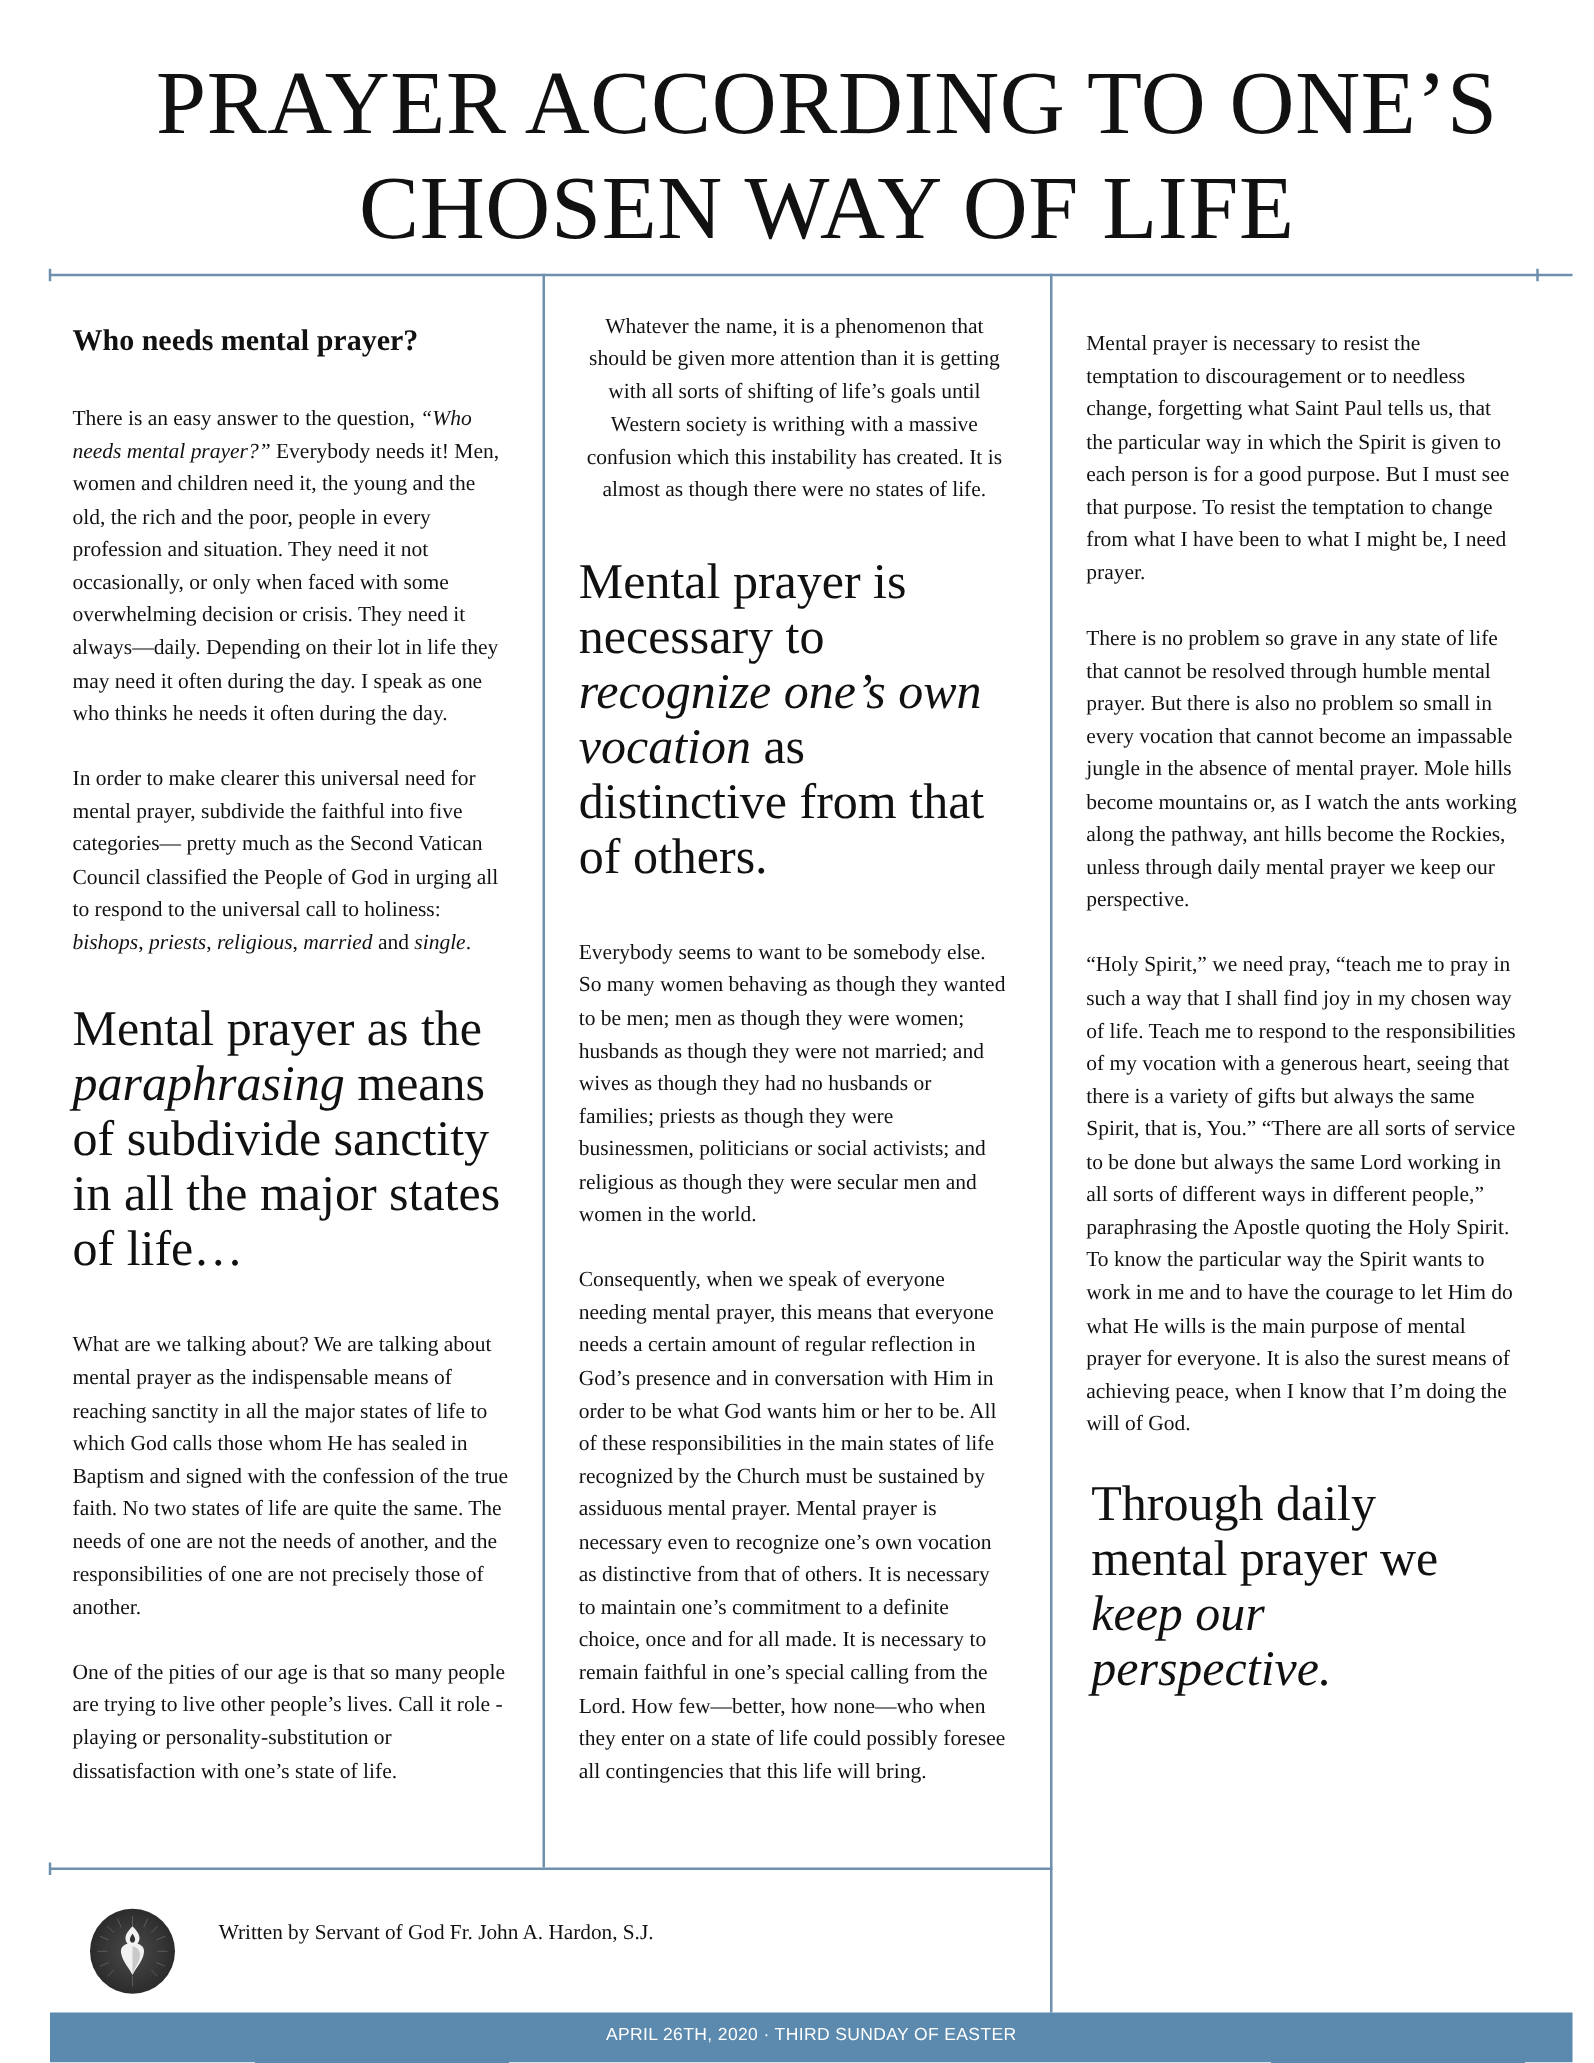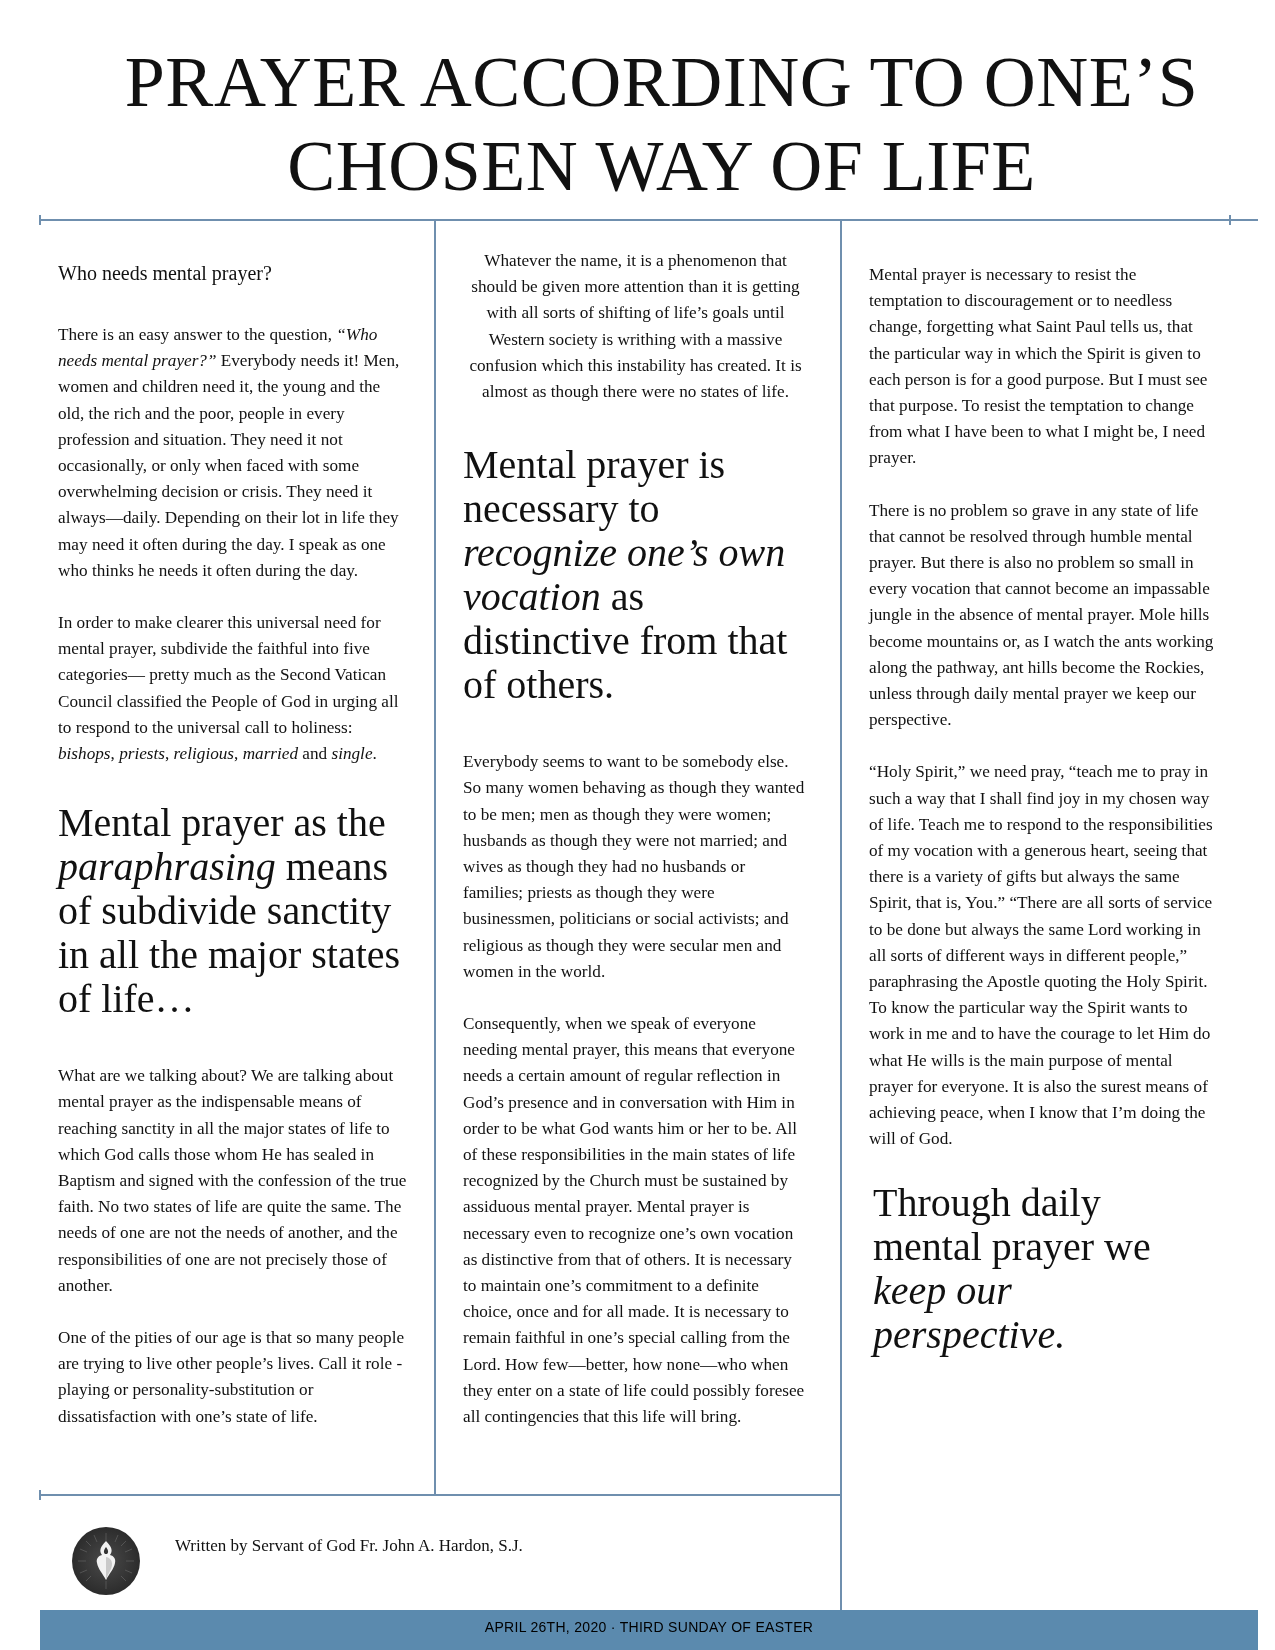--- a/index.html
+++ b/index.html
@@ -10,31 +10,31 @@
   .rule-h { position: absolute; height: 2px; background: #6f8fae; }
   .rule-v { position: absolute; width: 2px; background: #6f8fae; }
   .tick { position: absolute; width: 2px; height: 10px; background: #6f8fae; }
 
   .col { position: absolute; font-size: 17.2px; line-height: 26.2px; }
   .col p { margin: 0 0 26px 0; }
   .col1 { left: 58px; top: 258px; width: 350px; }
   .col2 { left: 463px; top: 248px; width: 345px; }
   .col3 { left: 869px; top: 262px; width: 345px; }
 
-  .sub { font-size: 20px; line-height: 30px; margin: 0 0 34px 0; }
+  .sub { font-size: 24px; line-height: 30px; margin: 0 0 34px 0; font-weight: bold; }
   .head { font-size: 40px; line-height: 44px; margin: 0 0 42px 0; font-weight: normal; }
   .i { font-style: italic; }
 
   .credit { position: absolute; left: 72px; top: 1525px; width: 720px; height: 72px; }
   .logo { position: absolute; left: 0; top: 2px; width: 68px; height: 68px; border-radius: 50%; background: radial-gradient(circle, #4a4a4a 0%, #2c2c2c 70%, #222 100%); }
   .logo svg { position: absolute; left: 0; top: 0; }
   .credit-lines { position: absolute; left: 103px; top: 8px; font-size: 17px; line-height: 26px; white-space: nowrap; }
 
   .footer-bar { position: absolute; left: 40px; top: 1610px; width: 1218px; height: 40px; background: #5b8aae; }
-  .footer-text { position: absolute; left: 0; top: 0; width: 100%; height: 40px; line-height: 34px; text-align: center; color: #000000; font-family: "Liberation Sans", "DejaVu Sans", sans-serif; font-size: 14px; letter-spacing: 0.3px; }
+  .footer-text { position: absolute; left: 0; top: 0; width: 100%; height: 40px; line-height: 34px; text-align: center; color: #ffffff; font-family: "Liberation Sans", "DejaVu Sans", sans-serif; font-size: 14px; letter-spacing: 0.3px; }
 </style>
 </head>
 <body>
 
 <h1 class="title" style="margin:0;padding-left:24px;">
   <div>PRAYER ACCORDING TO ONE’S</div>
   <div>CHOSEN WAY OF LIFE</div>
 </h1>
 
 <div class="rule-h" style="left:40px; top:219px; width:1218px;"></div>

